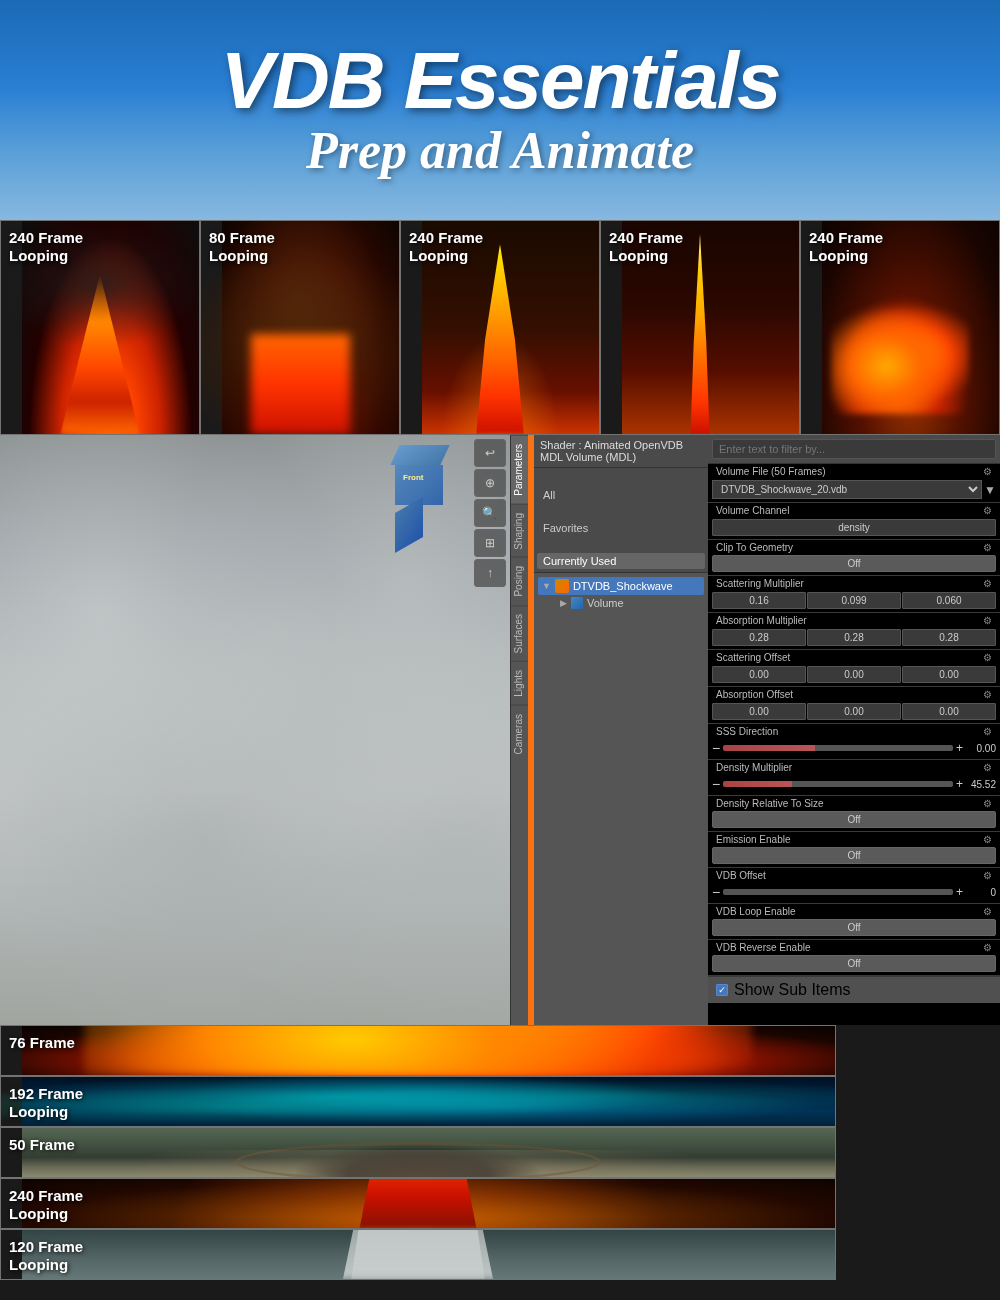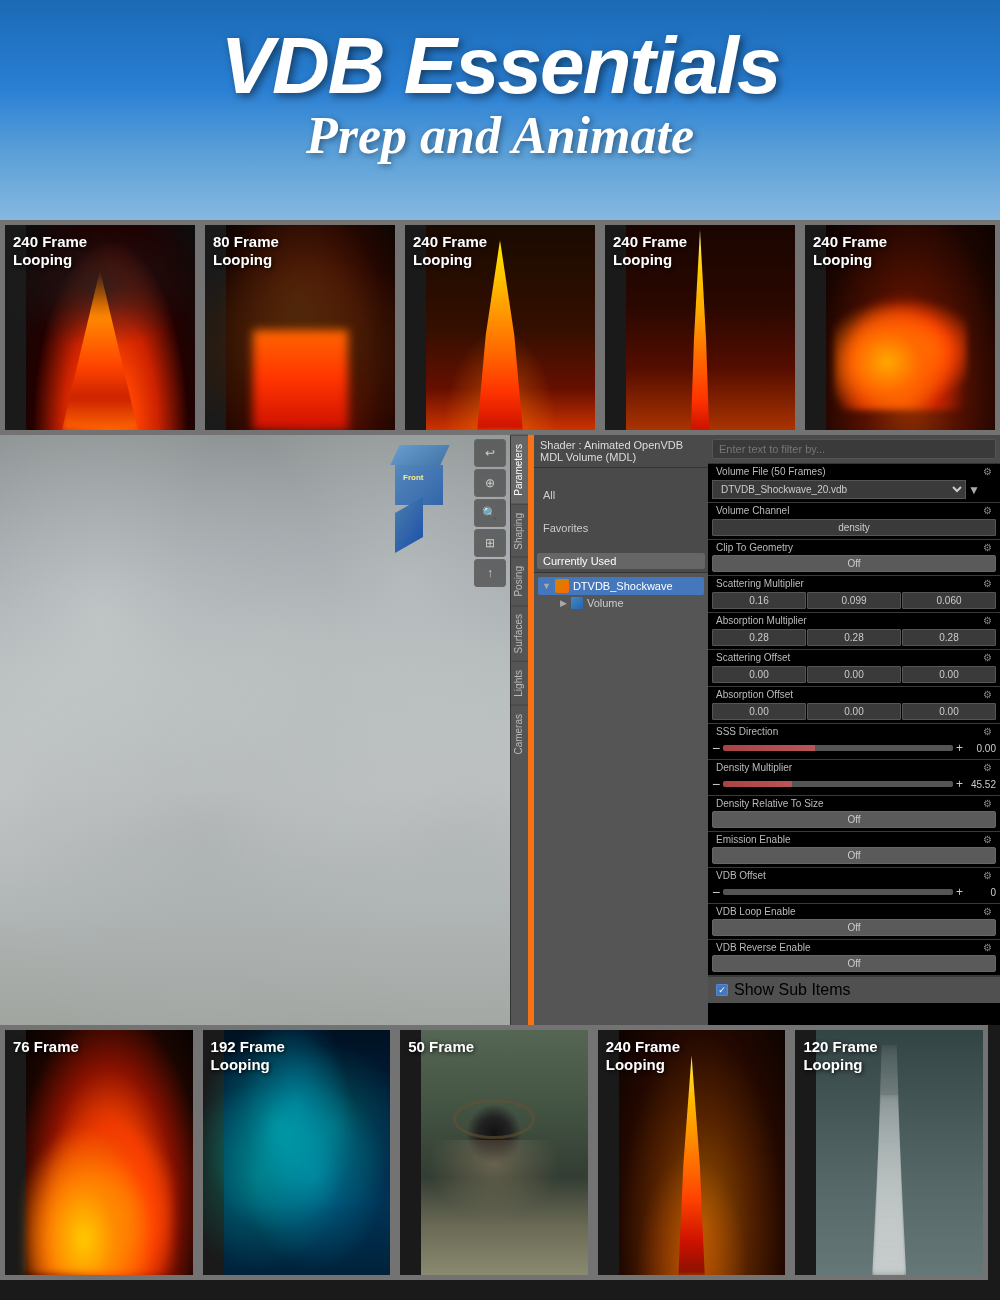--- a/index.html
+++ b/index.html
@@ -12,21 +12,21 @@
     }
 
     
     #header {
       width: 1000px;
       height: 220px;
       background: linear-gradient(180deg, #1a6ab5 0%, #2a7fd4 40%, #5ba0d8 70%, #87b8e0 100%);
       display: flex;
       flex-direction: column;
       align-items: center;
-      justify-content: flex-start;
+      justify-content: center;
       padding: 26px;
     }
     #header .title-main {
       font-size: 80px;
       font-weight: 900;
       color: white;
       text-shadow: 3px 3px 8px rgba(0,0,0,0.5);
       font-style: italic;
       line-height: 1;
       letter-spacing: -2px;
@@ -44,21 +44,21 @@
     #top-thumbnails {
       width: 1000px;
       height: 215px;
       display: flex;
       flex-direction: row;
     }
     .thumb {
       flex: 1;
       position: relative;
       overflow: hidden;
-      border: 5px solid #737373;
+      border: 1px solid #737373;
       padding-left: 21px;
     }
     .thumb-bg {
       width: 100%;
       height: 100%;
       display: flex;
       align-items: flex-end;
       justify-content: flex-start;
     }
     .thumb-label {
@@ -468,24 +468,24 @@
       width: 12px; height: 12px;
       background: #4477bb;
       border: 1px solid #5588cc;
       border-radius: 1px;
       display: flex; align-items: center; justify-content: center;
       color: white; font-size: 9px;
     }
 
     
     #bottom-thumbnails {
-      width: 988px;
+      width: 836px;
       height: 255px;
       display: flex;
-      flex-direction: row;
+      flex-direction: column;
     }
 
     
     .bthumb1-bg {
       background: radial-gradient(ellipse at 50% 70%, #ff9900 0%, #ff4400 30%, #881100 55%, #1a0500 80%, #080200 100%);
     }
     .bthumb1-fire {
       position: absolute;
       bottom: 0; left: 10%; right: 10%;
       height: 180px;
@@ -693,21 +693,21 @@
     <div id="properties-panel">
       <div class="prop-search">
         <input type="text" placeholder="Enter text to filter by..." style="">
       </div>
 
       <div class="prop-row">
         <div class="prop-row-label">
           <span>Volume File (50 Frames)</span>
           <span class="prop-gear">⚙</span>
         </div>
-        <div style="display:flex; align-items:center; padding: 1px 20px 3px 4px; gap:2px;">
+        <div style="display:flex; align-items:center; padding: 1px 4px 3px 4px; gap:2px;">
           <select class="prop-select" style="margin:0; flex:1;">
             <option>DTVDB_Shockwave_20.vdb</option>
           </select>
           <span style="color:#aaa; font-size:12px; cursor:pointer;">▼</span>
         </div>
       </div>
 
       <div class="prop-row">
         <div class="prop-row-label">
           <span>Volume Channel</span>

